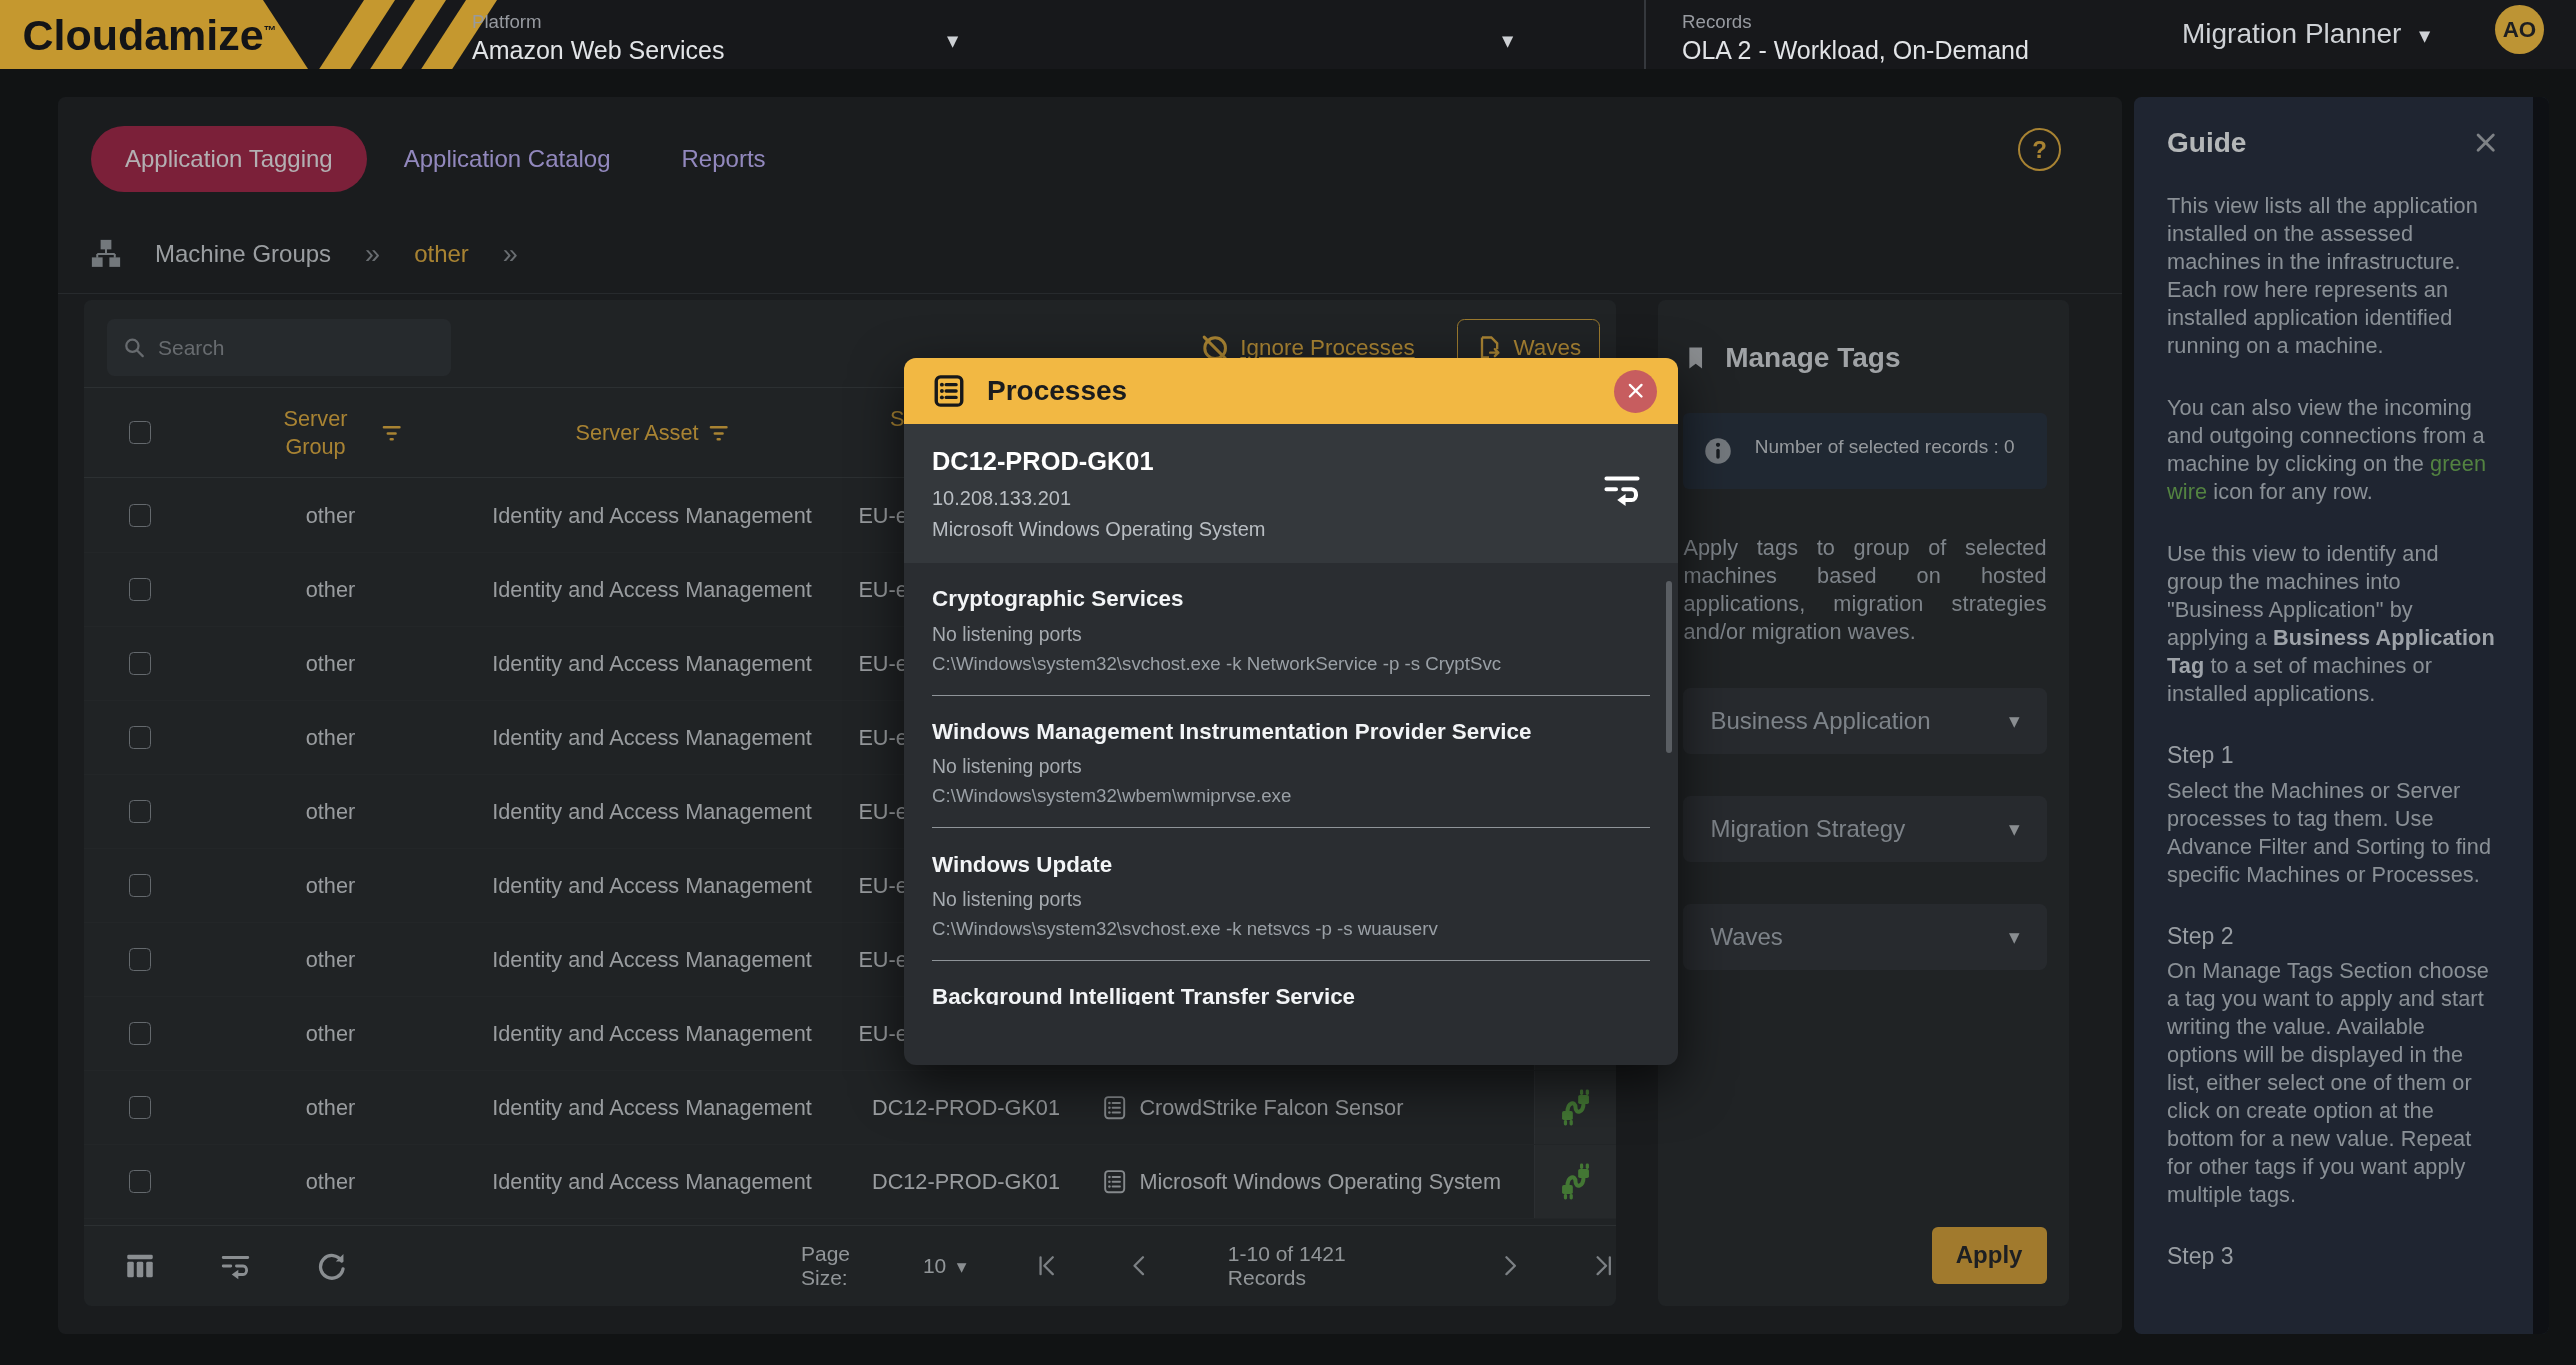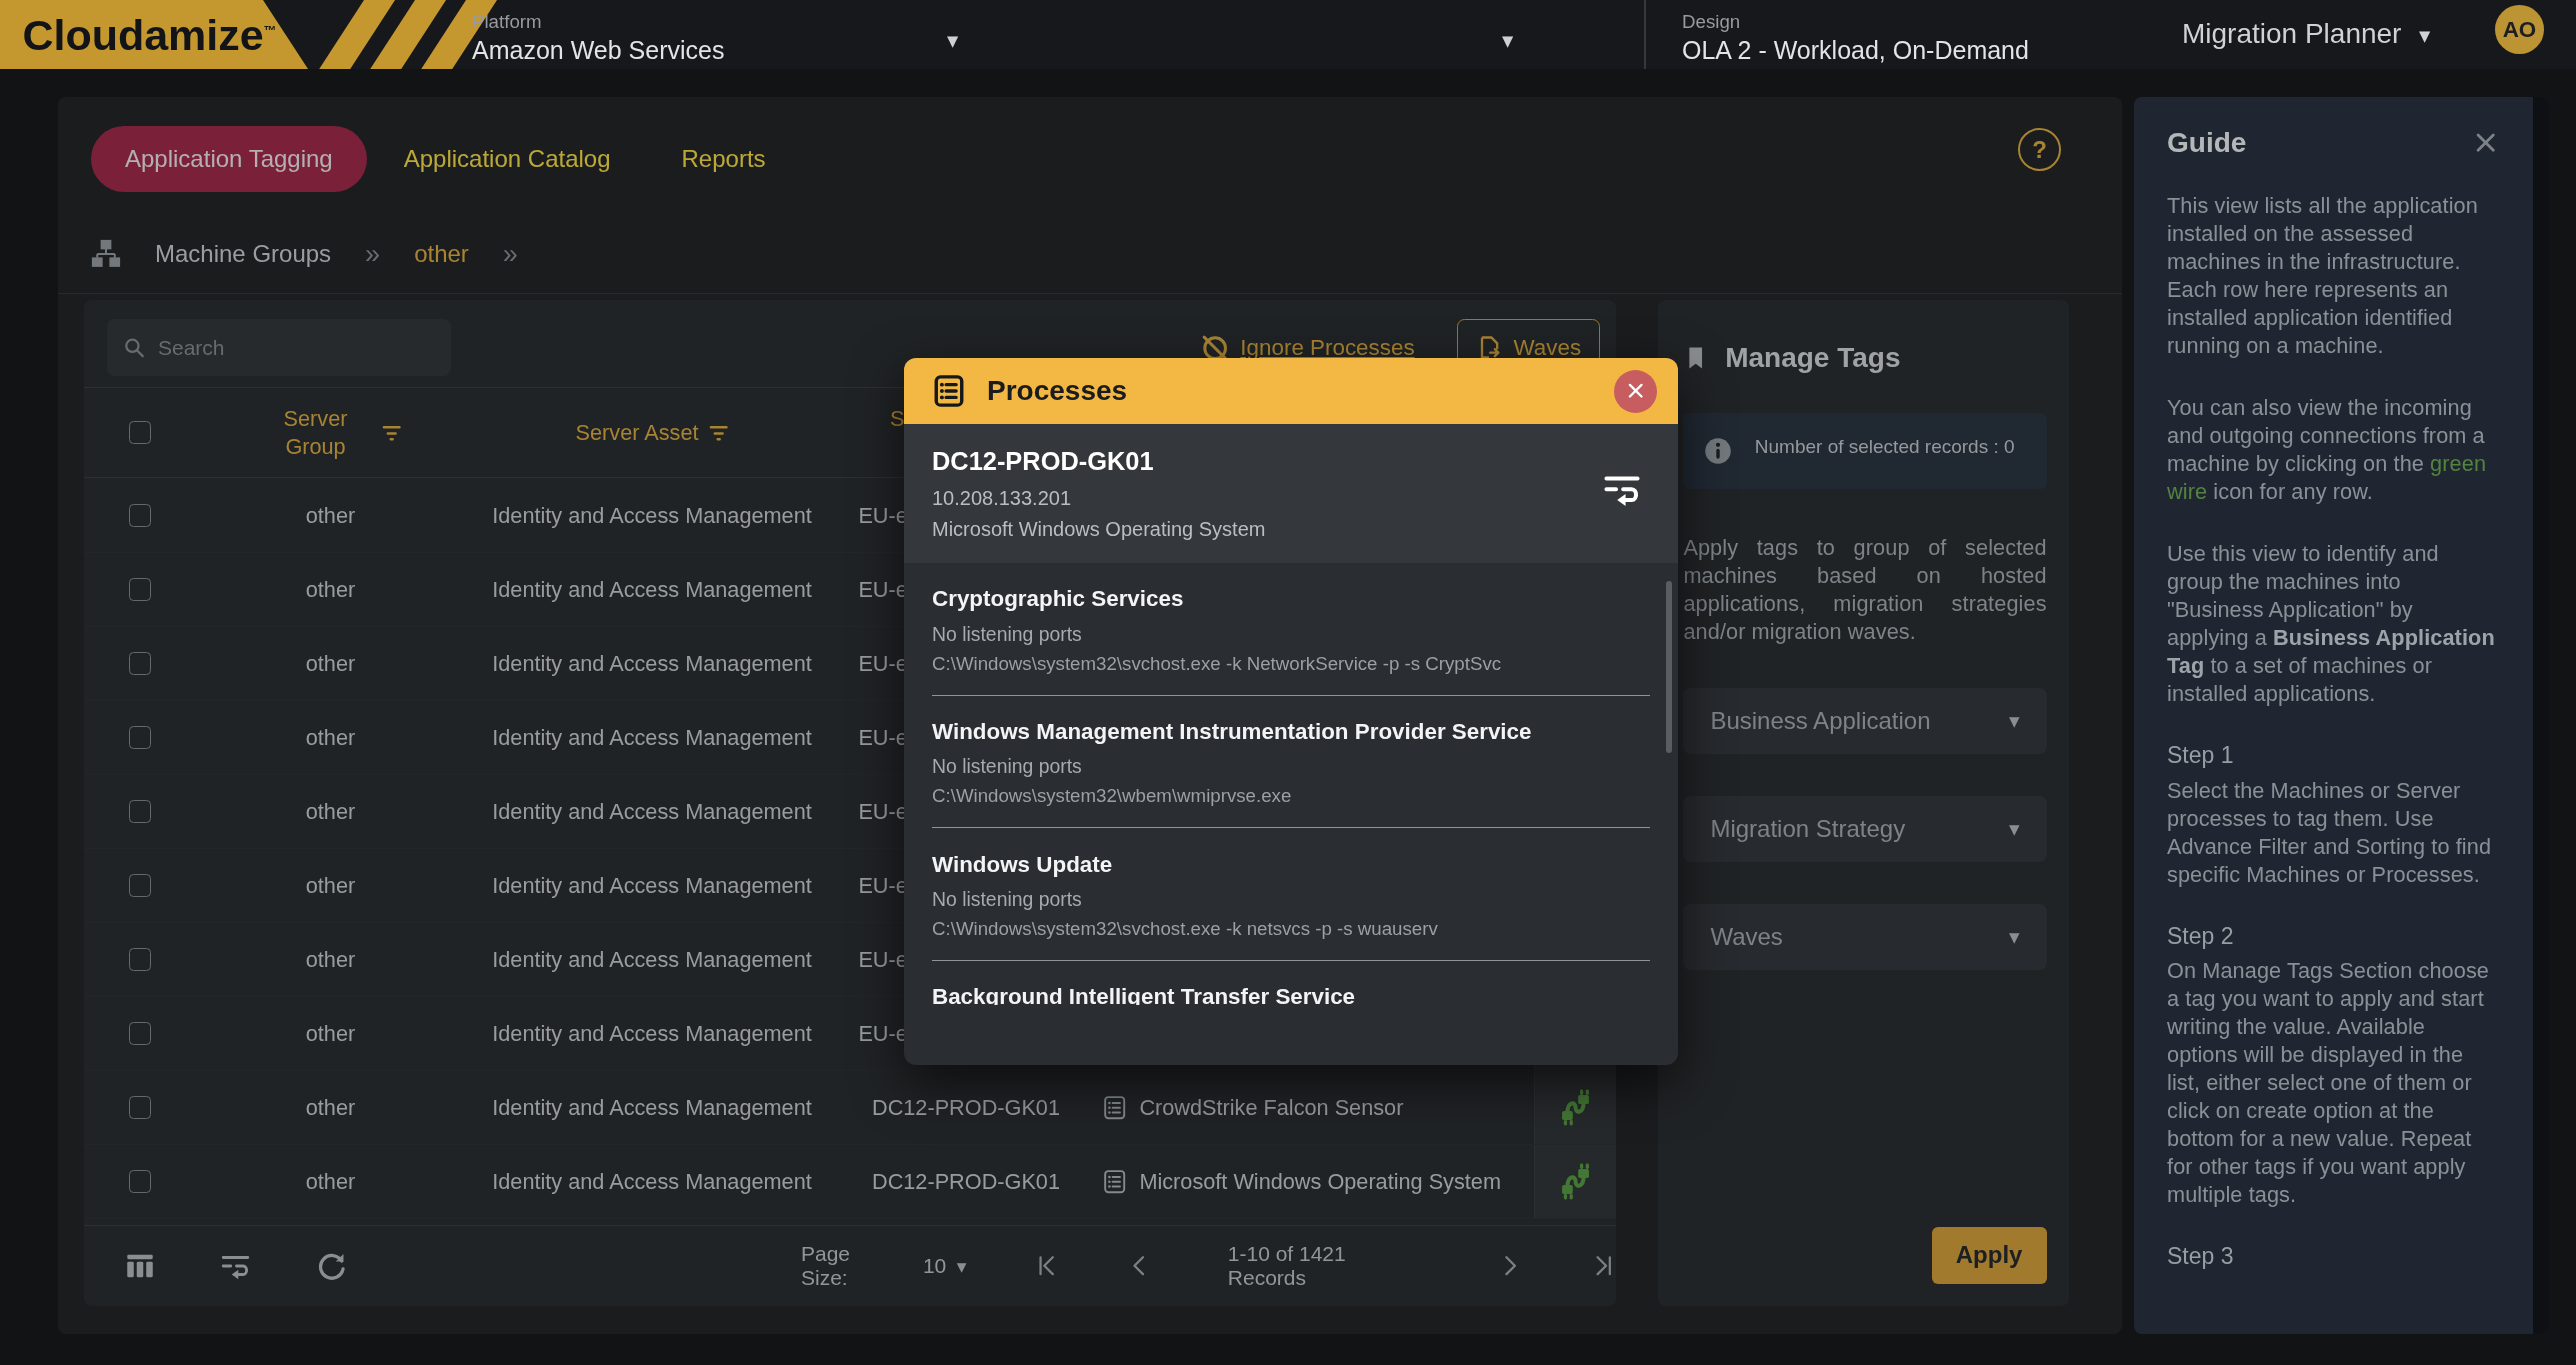--- a/index.html
+++ b/index.html
@@ -22,21 +22,21 @@
   .product-menu { position:absolute; left:2182px; top:18px; font-size:28px; color:#cfd2d6; }
   .product-caret { position:absolute; left:2419px; top:22.4px; font-size:22.4px; color:#cfd2d6; }
   .avatar { position:absolute; left:2495px; top:5px; width:49px; height:49px; border-radius:50%; background:#bd9434; color:#1d1e21; font-size:22.4px; font-weight:700; display:flex; align-items:center; justify-content:center; }
 
   
   .main-card { position:absolute; left:58px; top:97px; width:2064px; height:1237px; background:#222427; border-radius:7.5px; }
   .guide-card { position:absolute; left:2134px; top:97px; width:415px; height:1237px; background:#293040; border-radius:7.5px; overflow:hidden; }
 
   
   .tabs-row { position:absolute; left:33px; top:29px; height:66px; display:flex; align-items:center; }
-  .tab { font-size:24px; color:#fde047; padding:0 34px; height:66px; display:flex; align-items:center; border-radius:33px; }
+  .tab { font-size:24px; color:#c4b5fd; padding:0 34px; height:66px; display:flex; align-items:center; border-radius:33px; }
   .tab.active { background:#a5294b; color:#f0eaee; }
   .tab + .tab { margin-left:3px; }
   .help-circle { position:absolute; left:1960px; top:31px; width:43px; height:43px; border:2.2px solid #e2ae42; border-radius:50%; color:#e2ae42; font-size:24px; font-weight:700; display:flex; align-items:center; justify-content:center; }
 
   
   .breadcrumb { position:absolute; left:33px; top:133px; height:48px; display:flex; align-items:center; gap:34px; }
   .crumb-root { font-size:24px; color:#cfd2d6; }
   .crumb-sep { font-size:27px; color:#8d9196; }
   .crumb-current { font-size:24px; color:#e2ae42; }
   .crumb-divider { position:absolute; left:0; top:196px; width:2064px; height:0.7px; background:#34373b; }
@@ -129,21 +129,21 @@
       <div class="logo-stripe" style="left:442px"></div>
       <div class="brand"><span>Cloudamize</span><sup>™</sup></div>
     </div>
     <div class="hdr-group" style="left:472px">
       <div class="hdr-label">Platform</div>
       <div class="hdr-value">Amazon Web Services</div>
     </div>
     <span class="hdr-caret" style="left:947px">▾</span>
     <div class="hdr-divider"></div>
     <div class="hdr-group" style="left:1682px">
-      <div class="hdr-label">Design</div>
+      <div class="hdr-label">Records</div>
       <div class="hdr-value">OLA 2 - Workload, On-Demand</div>
     </div>
     <span class="hdr-caret" style="left:1502px">▾</span>
     <div class="product-menu">Migration Planner</div>
     <span class="product-caret">▾</span>
     <div class="avatar">AO</div>
   </header>
 
   <section class="main-card">
 

